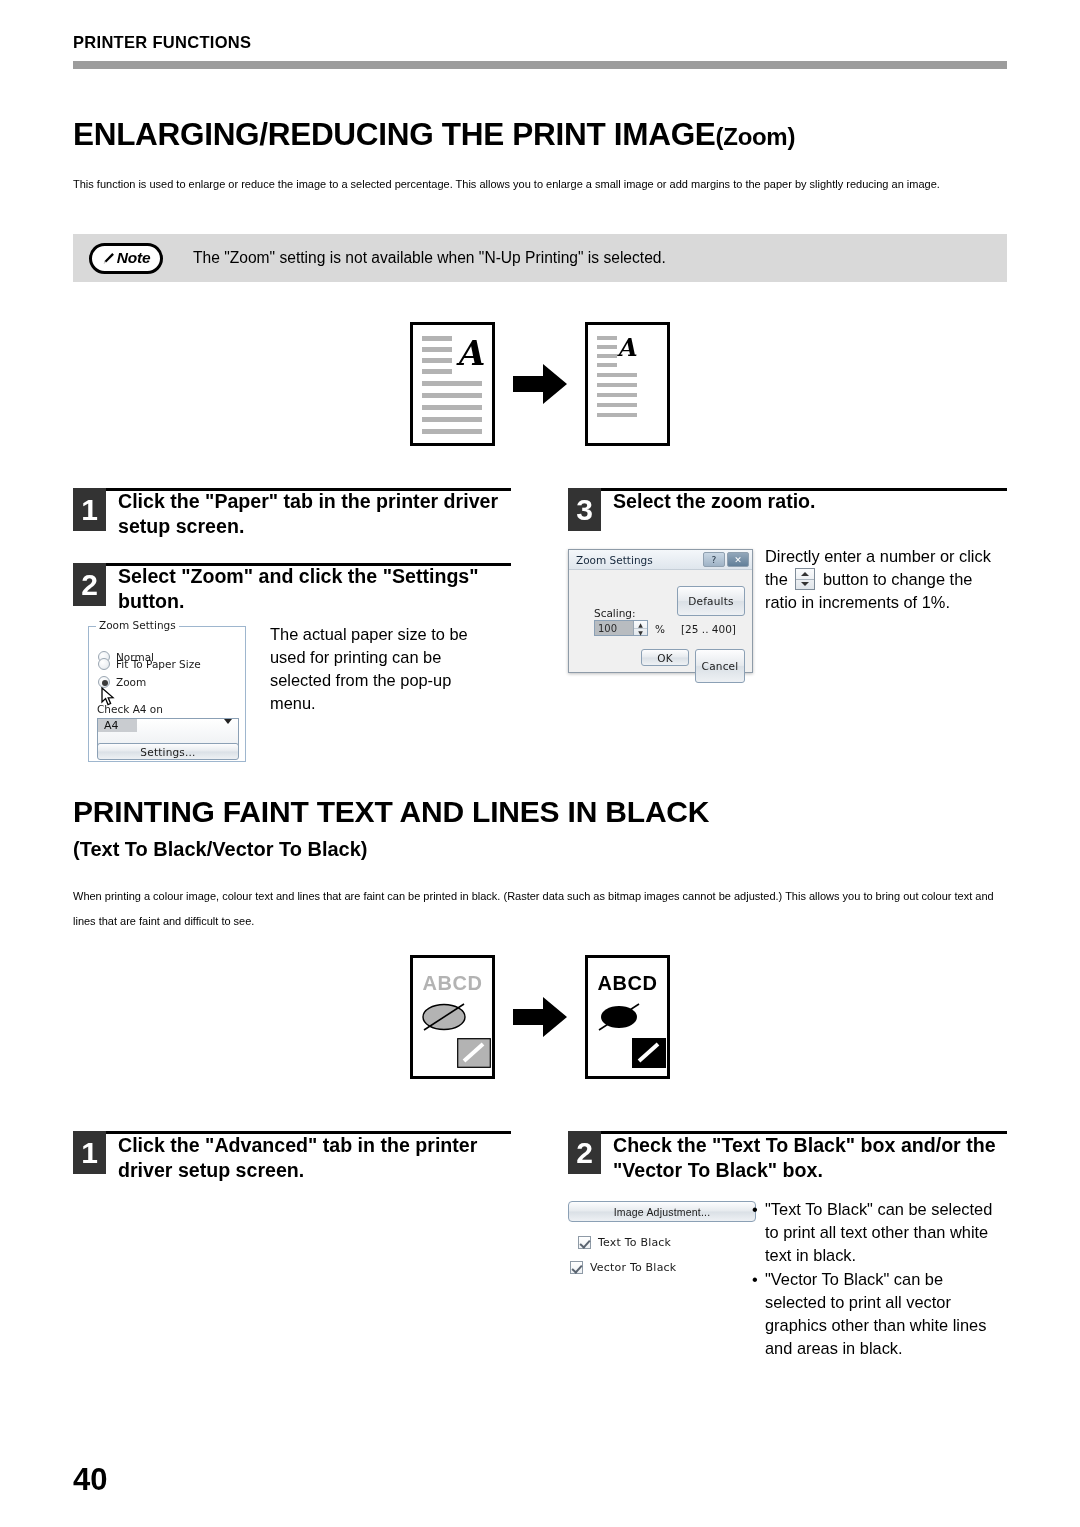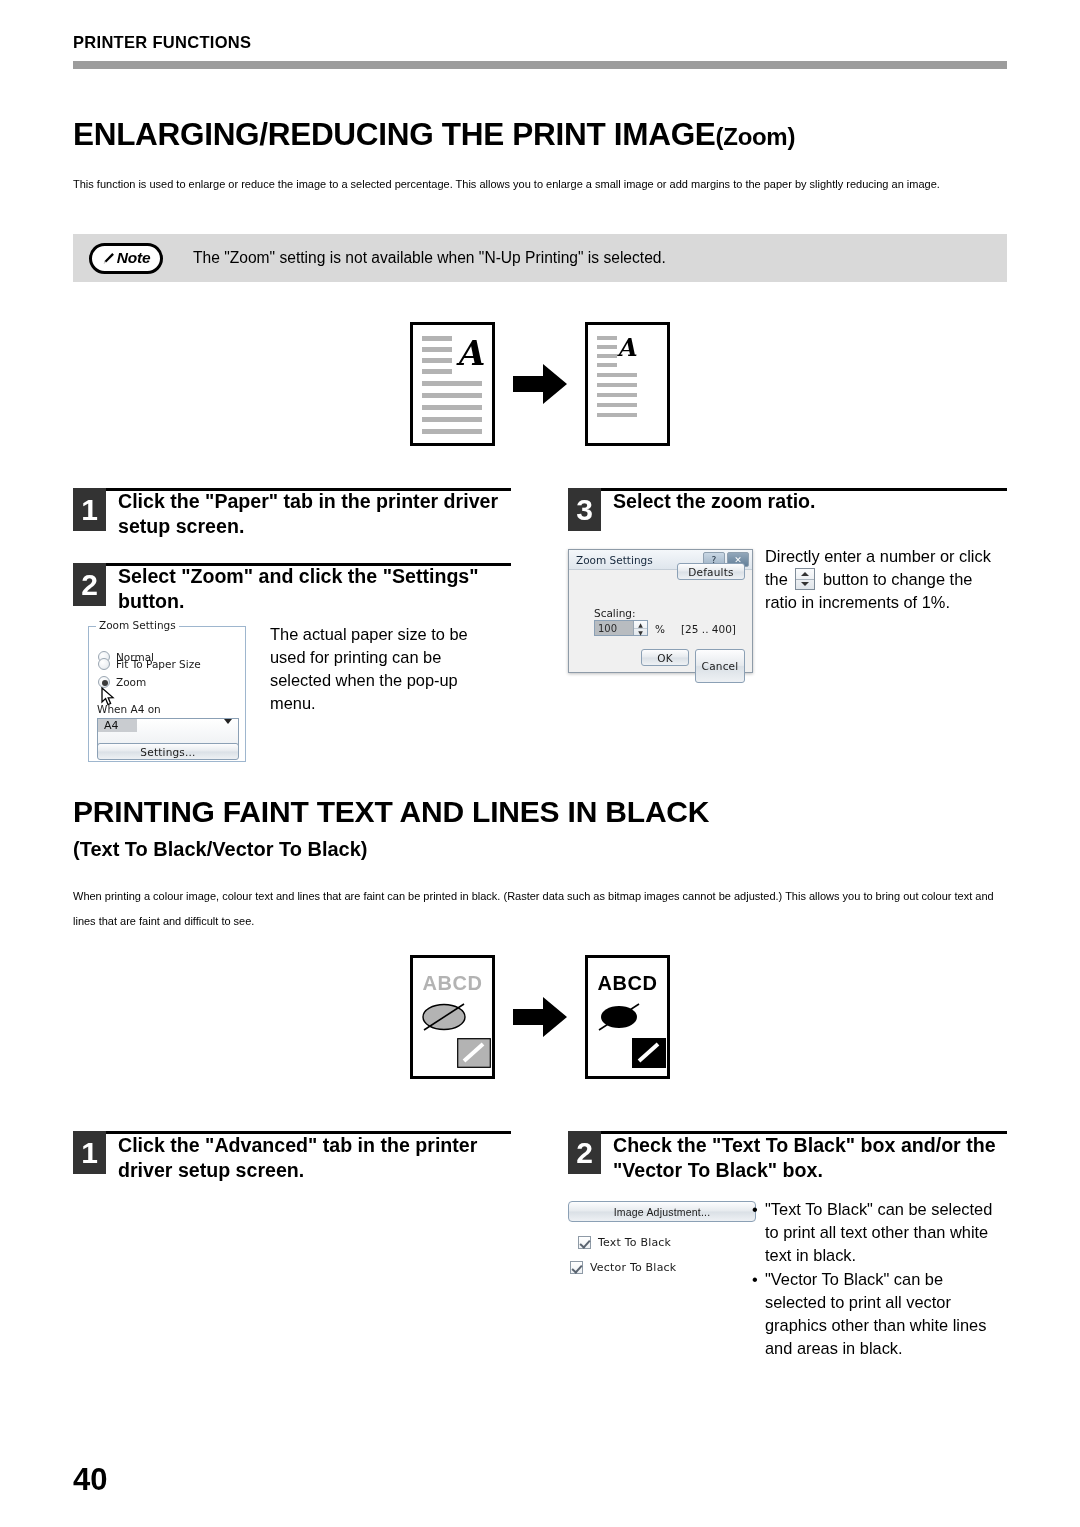--- a/index.html
+++ b/index.html
@@ -501,44 +501,44 @@
   </div>
   <div class="radio-row" style="left:9px; top:49px;">
     <span class="radio-dot checked"></span>
     <span>Zoom</span>
   </div>
 
   <svg class="cursor-arrow" style="left:12px; top:60px;" width="16" height="20" viewBox="0 0 16 20">
     <path d="M1 1 L1 15 L4.6 11.6 L7 17.6 L9.6 16.5 L7.2 10.8 L12 10.6 Z" fill="#ffffff" stroke="#000000" stroke-width="1.3"></path>
   </svg>
 
-  <div class="field-label" style="left:8px; top:76px;">When A4 on</div>
+  <div class="field-label" style="left:8px; top:76px;">Check A4 on</div>
 
   <div class="combo" style="left:8px; top:91px; width:142px;">
     <span class="combo-value">A4</span>
     <span class="combo-arrow"></span>
   </div>
 
   <div class="btn" style="left:8px; top:116px; width:142px; height:17px;">Settings...</div>
 </div>
 
-<div class="step-desc" style="left:270px; top:623px; width:225px;">The actual paper size to be used for printing can be selected when the pop-up menu.</div>
+<div class="step-desc" style="left:270px; top:623px; width:225px;">The actual paper size to be used for printing can be selected from the pop-up menu.</div>
 
 <div class="step-rule" style="left:568px; top:488px; width:439px;"></div>
 <div class="step-num" style="left:568px; top:488px;">3</div>
 <div class="step-title" style="left:613px; top:489px; width:392px;">Select the zoom ratio.</div>
 
 <div class="dialog" style="left:568px; top:549px; width:185px; height:124px;">
   <div class="dialog-titlebar">
     <span class="dialog-title">Zoom Settings</span>
     <span class="titlebar-btn titlebar-help">?</span>
     <span class="titlebar-btn titlebar-close">✕</span>
   </div>
 
-  <div class="btn" style="left:108px; top:13px; width:68px; height:17px;">Defaults</div>
+  <div class="btn" style="left:108px; top:36px; width:68px; height:30px;">Defaults</div>
 
   <div class="field-label" style="left:25px; top:57px;">Scaling:</div>
 
   <div class="spin-field" style="left:25px; top:70px;">
     <span class="spin-value">100</span>
     <span class="spin-buttons">
       <span>▲</span>
       <span>▼</span>
     </span>
   </div>

